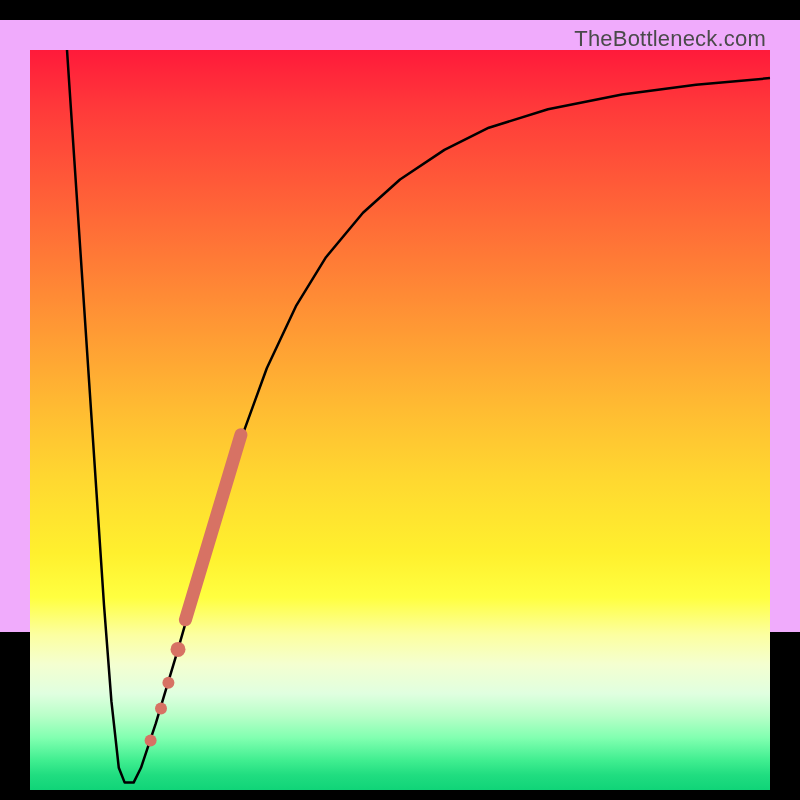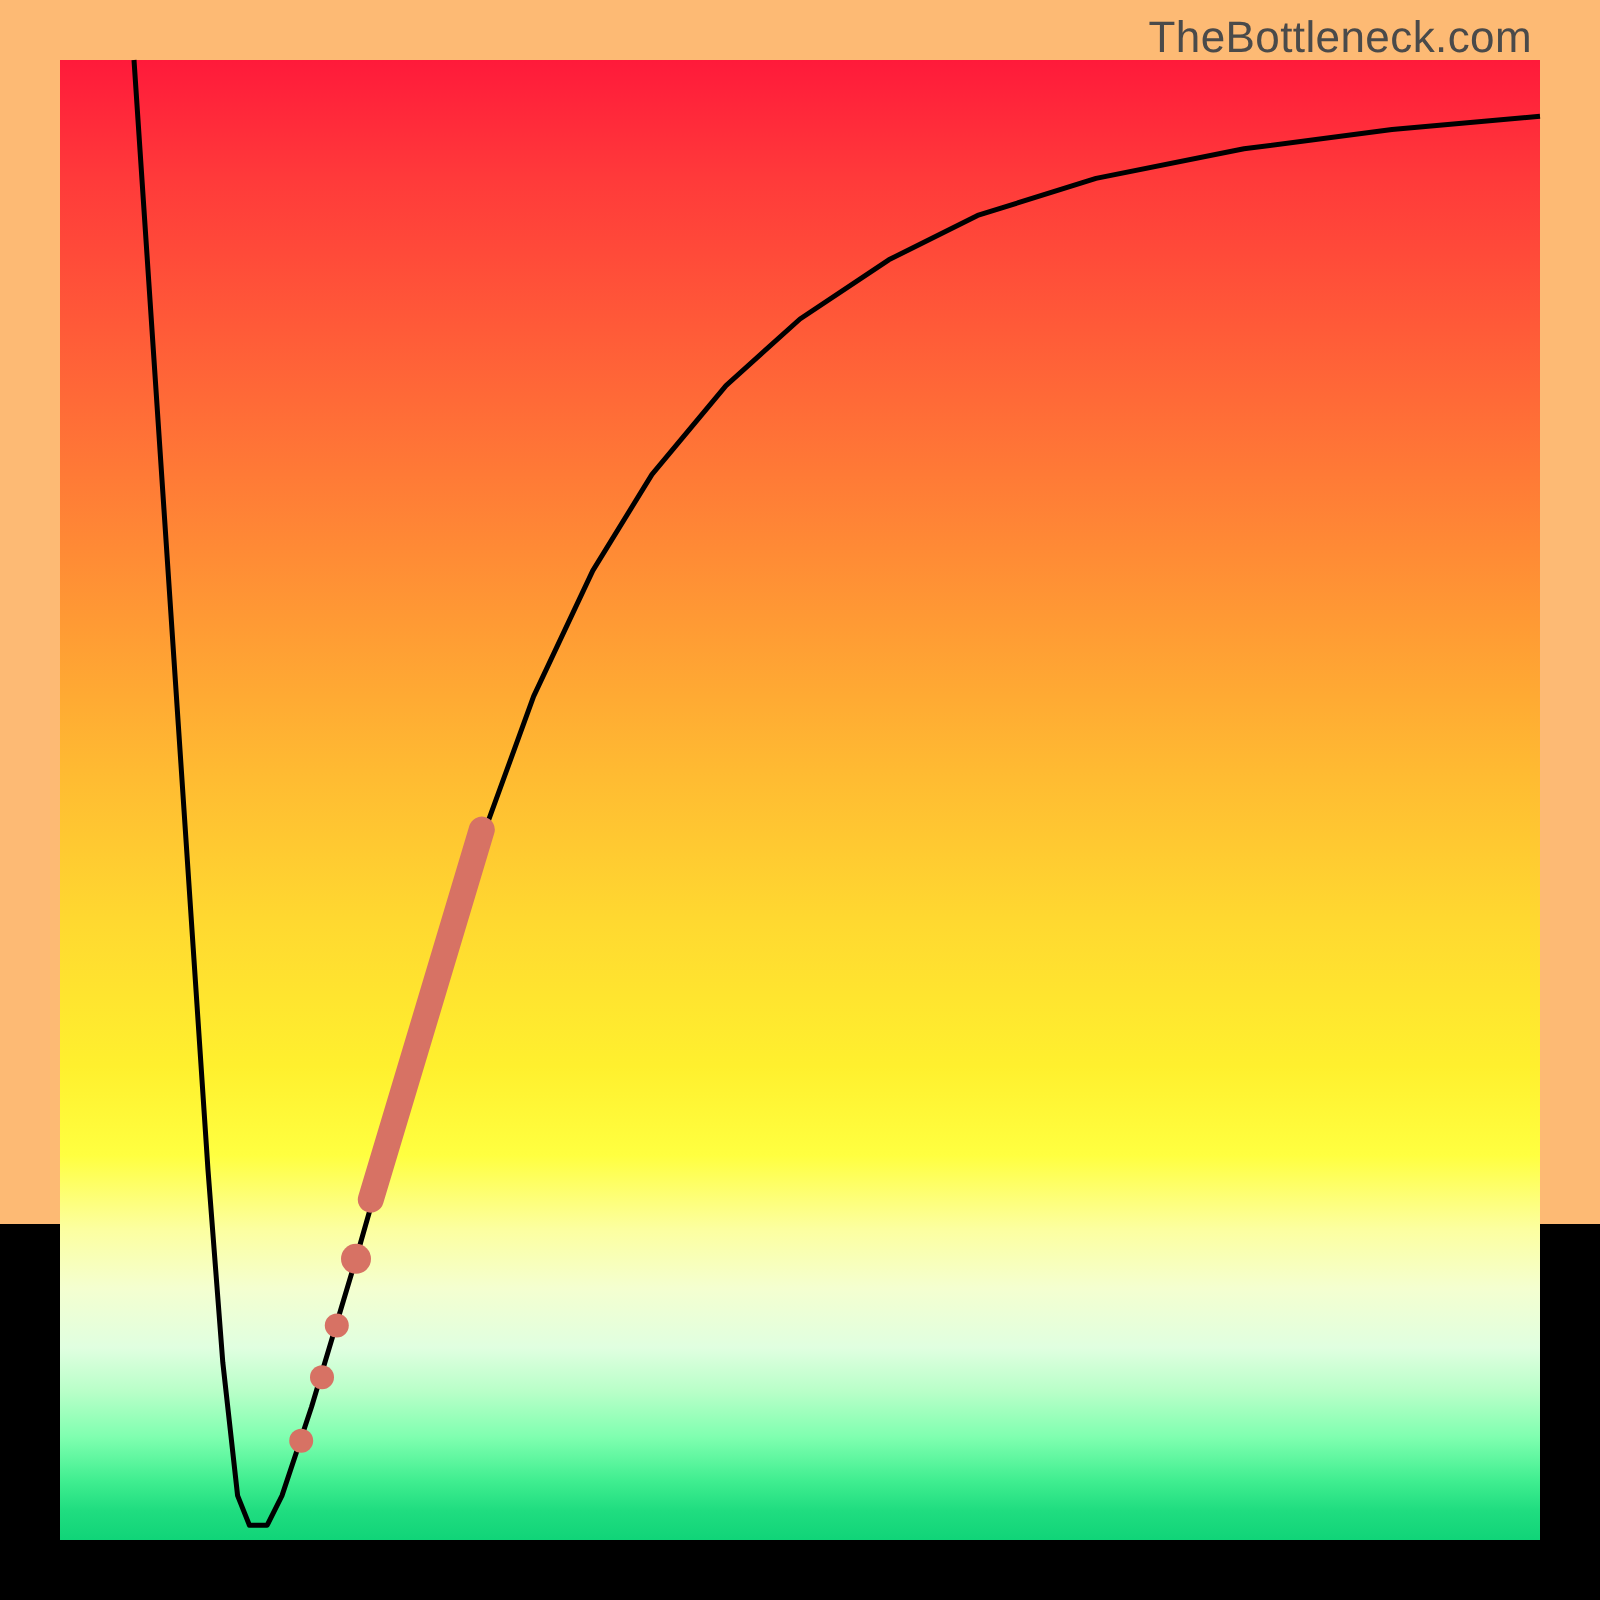--- a/index.html
+++ b/index.html
@@ -8,21 +8,22 @@
     width: 800px;
     height: 800px;
     overflow: hidden;
     background: #000;
     font-family: Arial, Helvetica, sans-serif;
   }
   .frame {
     position: relative;
     width: 800px;
     height: 612px;
-    background: #fdba74;
+    background: #f0abfc;
+    margin-top: 20px;
   }
   .plot-area {
     position: absolute;
     left: 30px;
     top: 30px;
     width: 740px;
     height: 740px;
     background: linear-gradient(to bottom,
       #ff1a3a 0%,
       #ff3a3a 8%,

